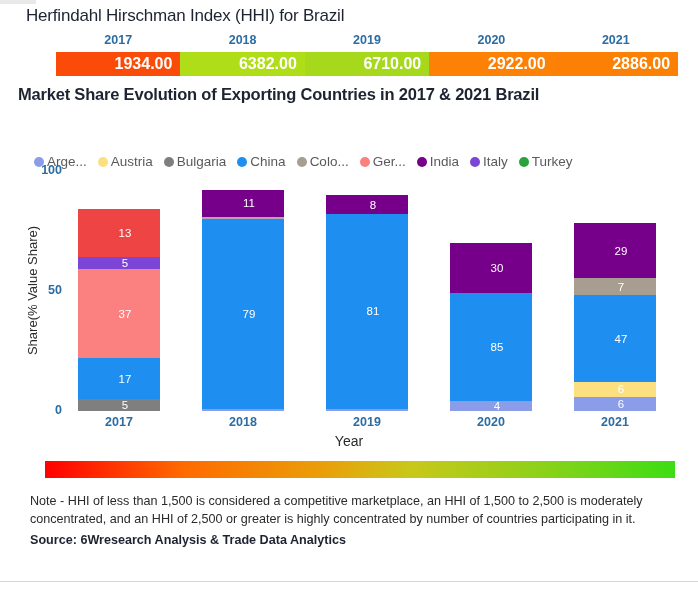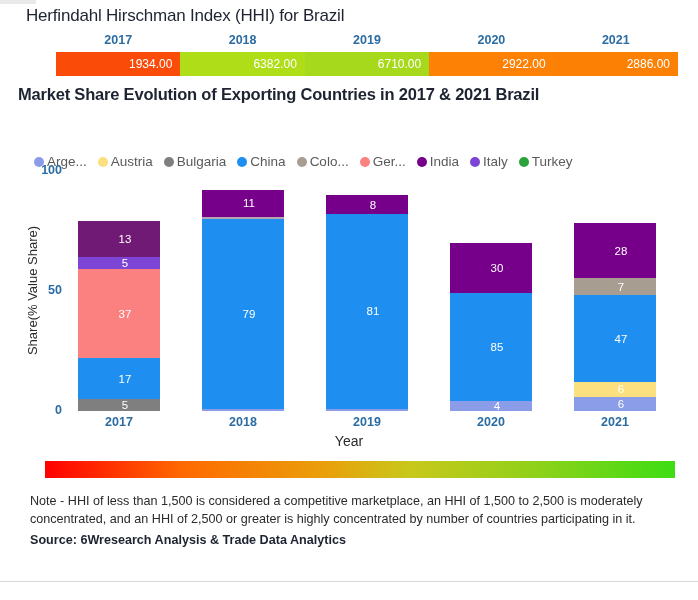--- a/index.html
+++ b/index.html
@@ -43,22 +43,22 @@
     height: 24px;
   }
   .hhi-seg {
     flex: 1;
     display: flex;
     align-items: center;
     justify-content: flex-end;
     padding-right: 8px;
     box-sizing: border-box;
     color: #ffffff;
-    font-size: 12px;
-    font-weight: 400;
+    font-size: 16px;
+    font-weight: 700;
   }
 
   
   .chart-title {
     font-size: 16.5px;
     font-weight: bold;
     color: #1d2330;
     padding: 9px 0 0 18px;
     letter-spacing: -0.2px;
   }
@@ -266,21 +266,21 @@
 
   <div class="plot-wrap">
     <div class="y-axis-title">Share(% Value Share)</div>
     <div id="y-ticks">
         <div class="y-tick" style="left: 16px; top: 232px; width: 46px;">0</div>
         <div class="y-tick" style="left: 16px; top: 112px; width: 46px;">50</div>
         <div class="y-tick" style="left: 16px; top: -8px; width: 46px;">100</div>
       </div>
     <div class="plot-area" id="plot-area">
         <div class="bar-col" style="left: 6px;">
-          <div class="seg" style="height: 36px; background: #701a75;">
+          <div class="seg" style="height: 48px; background: #ef4444;">
             <span>13</span>
           </div>
           <div class="seg" style="height: 12px; background: rgb(125, 69, 214);">
             <span>5</span>
           </div>
           <div class="seg" style="height: 88.8px; background: rgb(251, 128, 128);">
             <span>37</span>
           </div>
           <div class="seg" style="height: 40.8px; background: rgb(31, 142, 241);">
             <span>17</span>
@@ -314,21 +314,21 @@
           </div>
           <div class="seg" style="height: 108px; background: rgb(31, 142, 241);">
             <span>85</span>
           </div>
           <div class="seg" style="height: 9.6px; background: rgb(139, 156, 232);">
             <span>4</span>
           </div>
         </div>
         <div class="bar-col" style="left: 502px;">
           <div class="seg" style="height: 55.2px; background: rgb(118, 0, 138);">
-            <span>28</span>
+            <span>29</span>
           </div>
           <div class="seg" style="height: 16.8px; background: rgb(167, 157, 145);">
             <span>7</span>
           </div>
           <div class="seg" style="height: 87px; background: rgb(31, 142, 241);">
             <span>47</span>
           </div>
           <div class="seg" style="height: 14.4px; background: rgb(252, 223, 126);">
             <span>6</span>
           </div>

